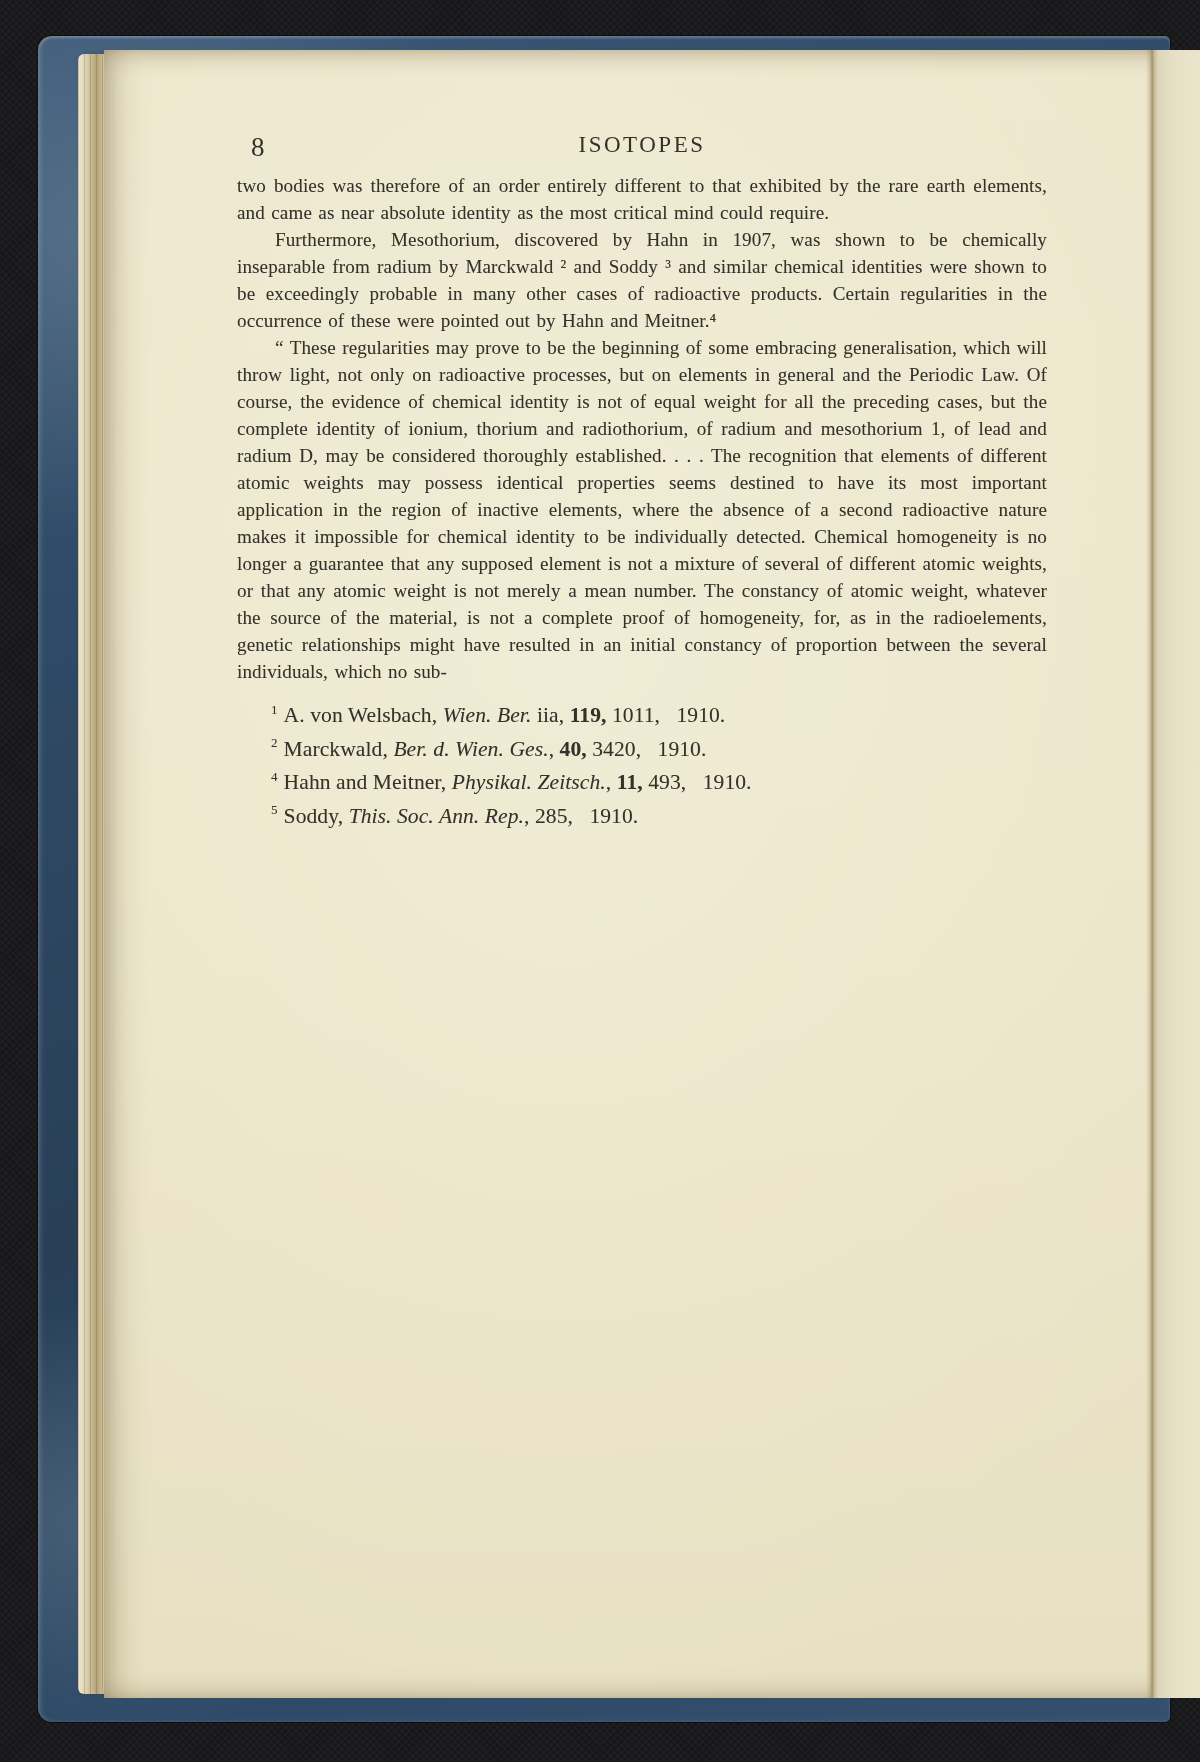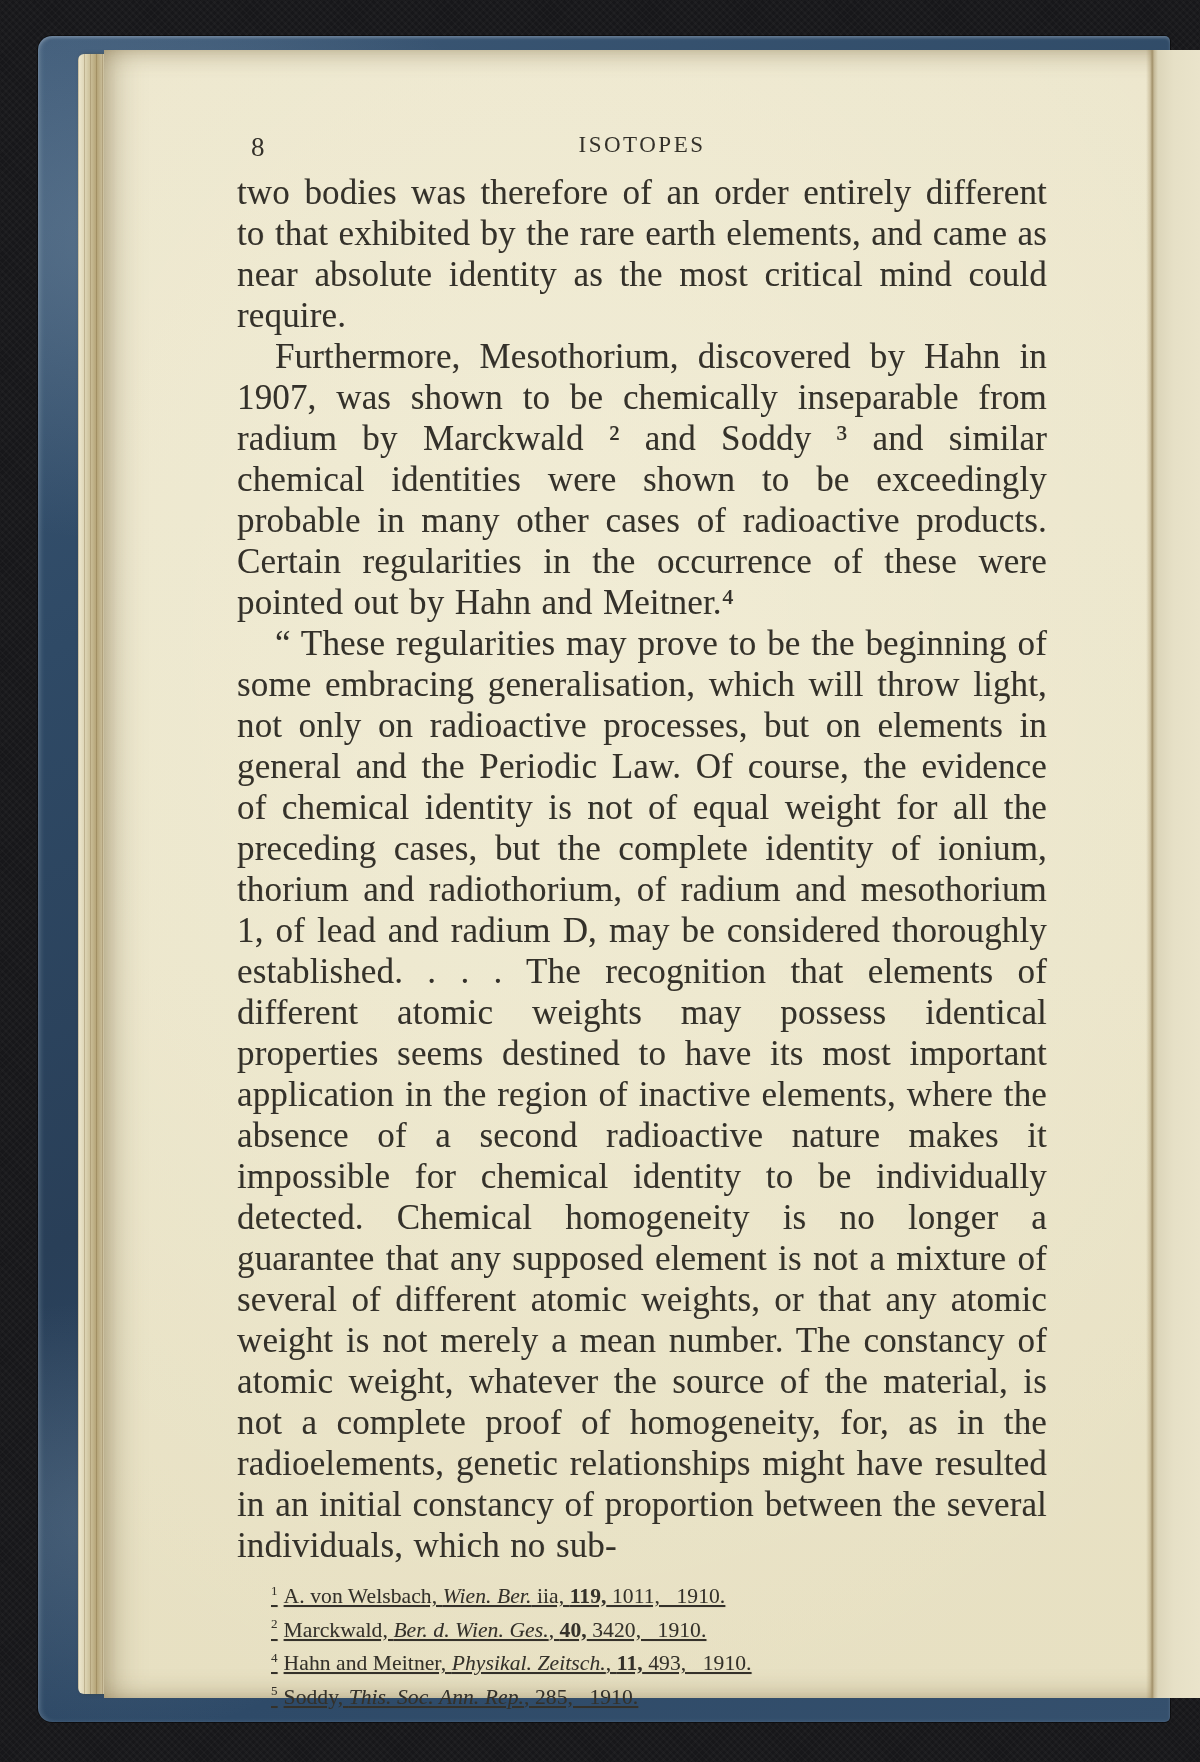--- a/index.html
+++ b/index.html
@@ -102,39 +102,38 @@
   }
 
   
   .text-column {
     position: absolute;
     left: 133px; top: 122px;
     width: 810px;
   }
   .para {
     margin: 0;
-    font-size: 35px;
-    line-height: 41px;
+    font-size: 19px;
+    line-height: 27px;
     text-align: justify;
     letter-spacing: 0.15px;
     word-spacing: 1.5px;
     text-shadow: 0.3px 0.3px 0 rgba(60,55,40,0.22);
   }
   .para.indent { text-indent: 38px; }
 
   .footnotes { margin-top: 14px; }
   .footnote {
     margin: 0;
     font-size: 21.5px;
     line-height: 33.5px;
     text-indent: 34px;
     text-align: left;
     letter-spacing: 0.1px;
     text-shadow: 0.3px 0.3px 0 rgba(60,55,40,0.20);
-    text-decoration: underline;
   }
   .fn-marker {
     font-size: 13px;
     line-height: 0;
     margin-right: 6px;
   }
   .it { font-style: italic; }
   .bd { font-weight: bold; }
 </style>
 </head>

